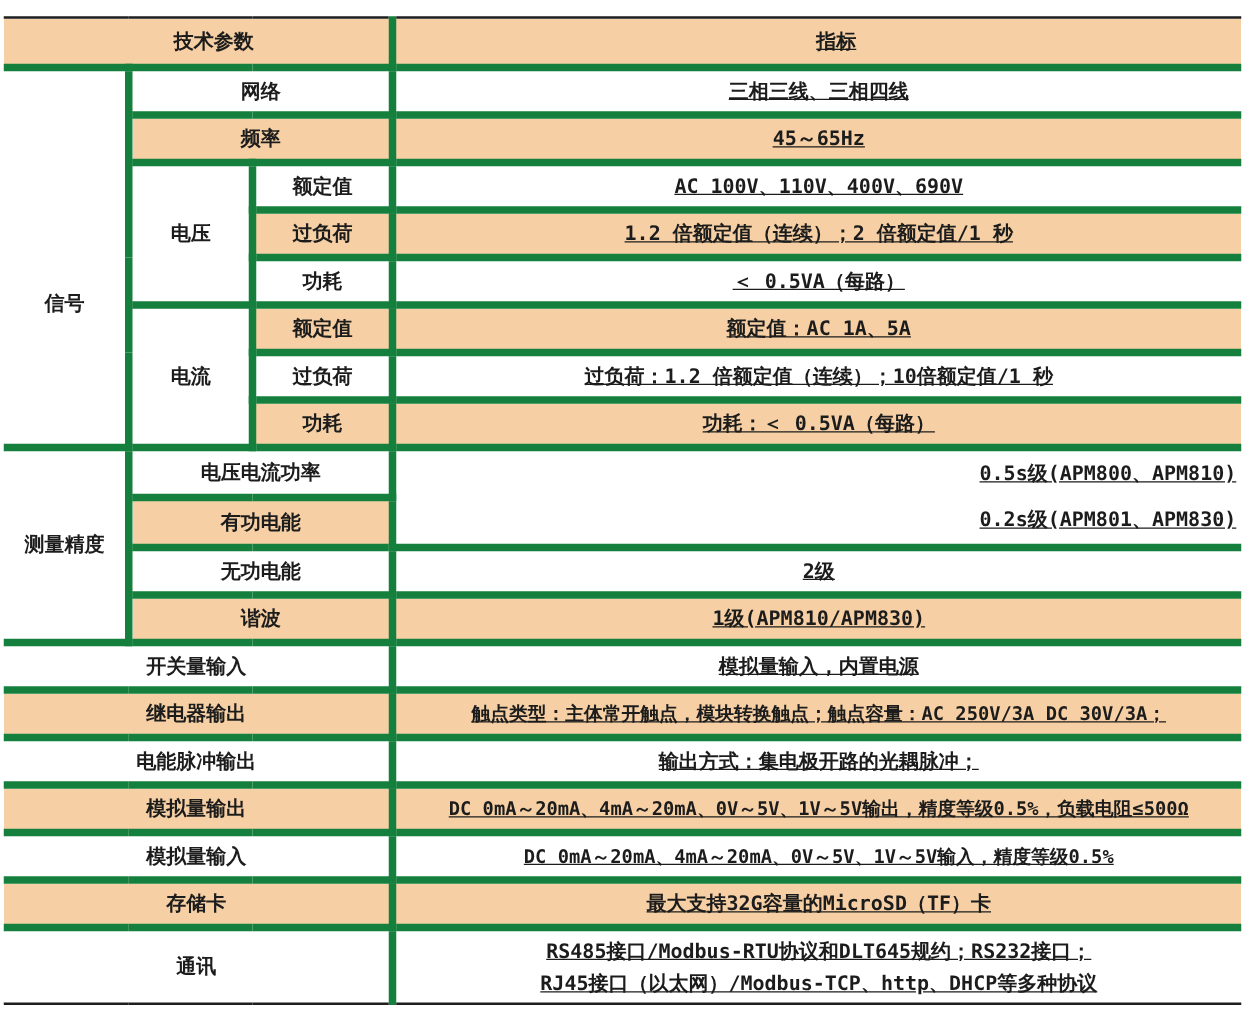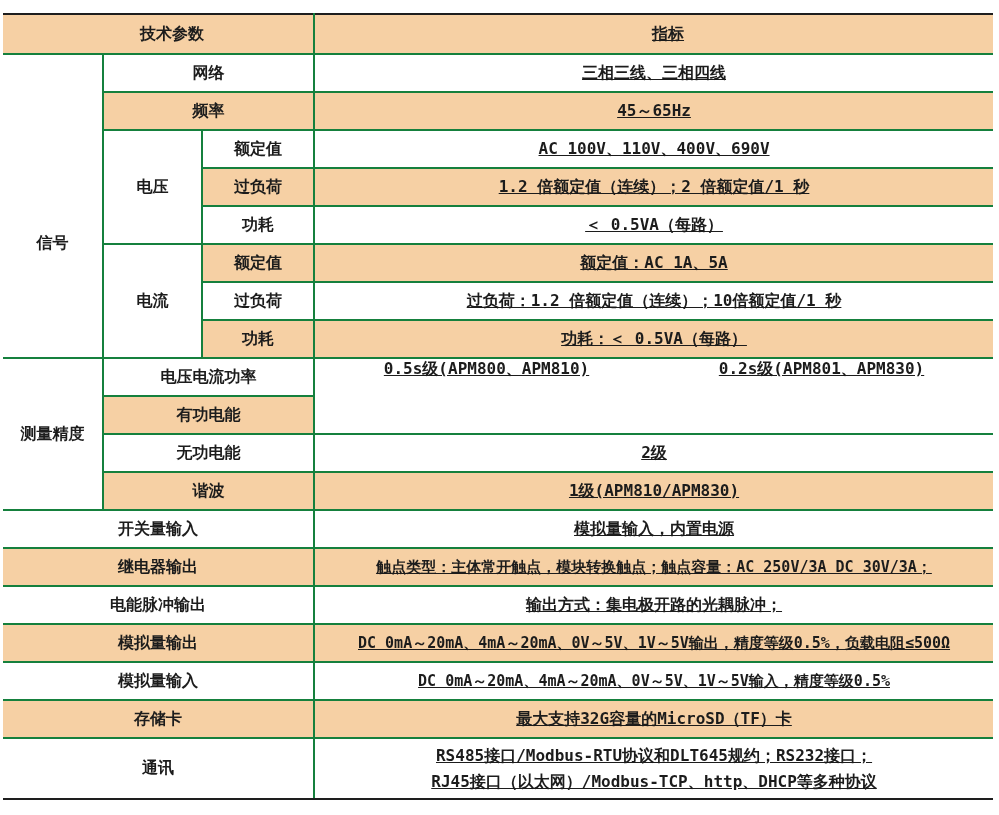--- a/index.html
+++ b/index.html
@@ -6,37 +6,37 @@
   body{
     width:999px;height:815px;background:#ffffff;position:relative;
     font-family:"DejaVu Sans Mono","DejaVu Sans",sans-serif;
     color:#1c1c1c;
   }
   table.spec{
     position:absolute;left:3px;top:13px;width:990px;
     border-collapse:collapse;table-layout:fixed;
   }
   td{
-    border:2px solid #15803d;
+    border:6px solid #15803d;
     text-align:center;vertical-align:middle;
     font-size:16px;font-weight:600;
     padding:0 4px;overflow:hidden;white-space:nowrap;
   }
   tr{height:38px;}
   tr.hdr{height:40px;}
   tr.comm{height:61px;}
   tr.hdr td{border-top:2px solid #1e1e1e;padding-left:32px;}
   tr.comm td{border-bottom:2px solid #1e1e1e;}
   td.band{background:#F6D0A4;}
   td.no-l{border-left:none;}
   td.no-r{border-right:none;text-decoration:underline;}
   td.sig{padding-top:74px;}
   td.fs15{font-size:15px;}
   td.fs14{font-size:15px;}
-  .merged-lines{display:flex;justify-content:space-around;height:74px;}
+  .merged-lines{display:flex;flex-direction:column;justify-content:space-around;height:74px;align-items:flex-end;}
   .two-line{line-height:26px;}
   .two-line span{display:block;}
 </style>
 </head>
 <body>
 
 <table class="spec">
   <colgroup>
     <col style="width:100px">
       <col style="width:99px">

